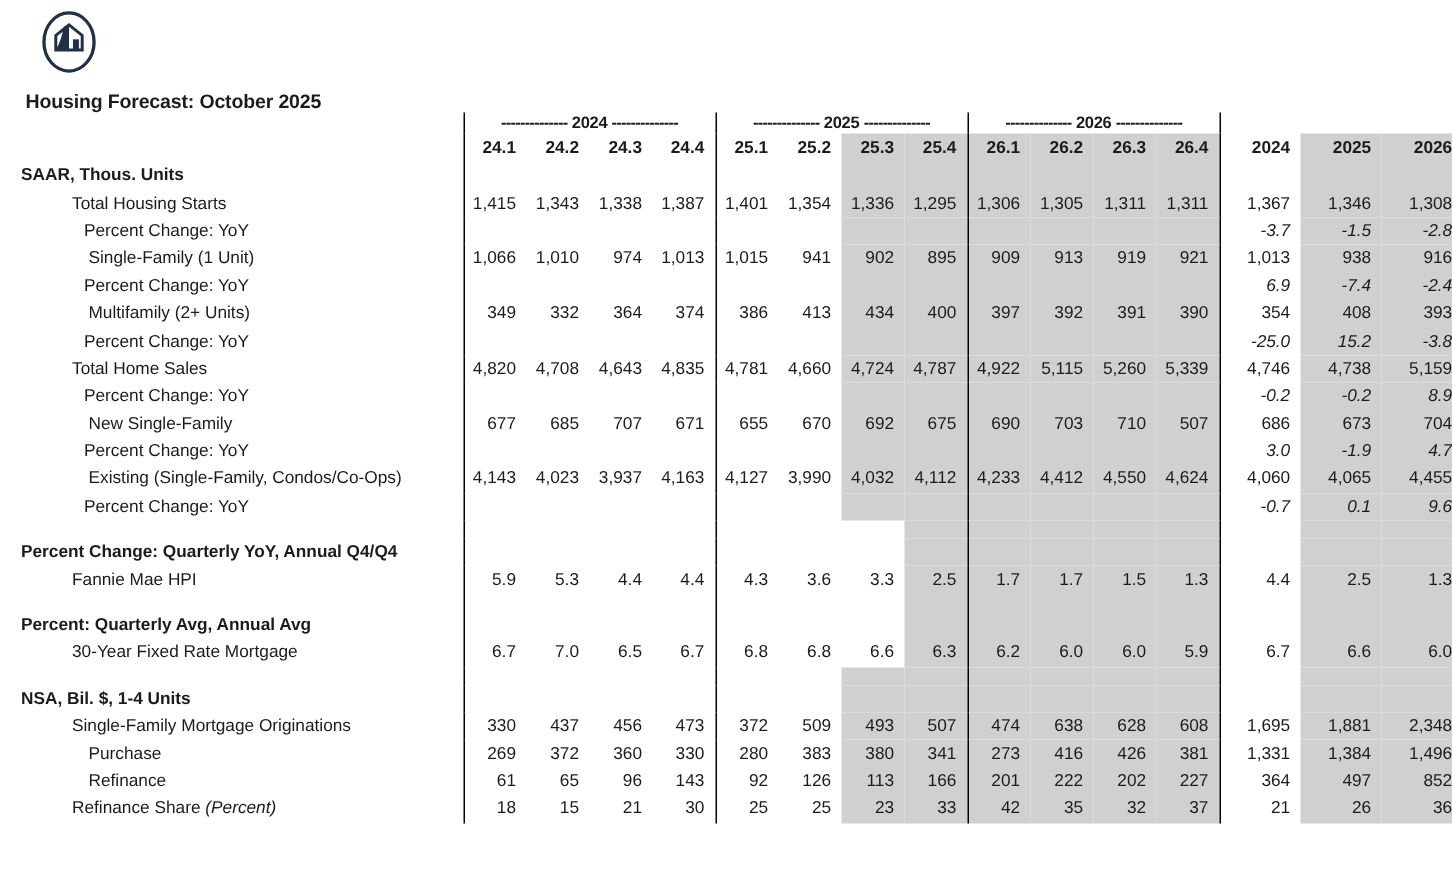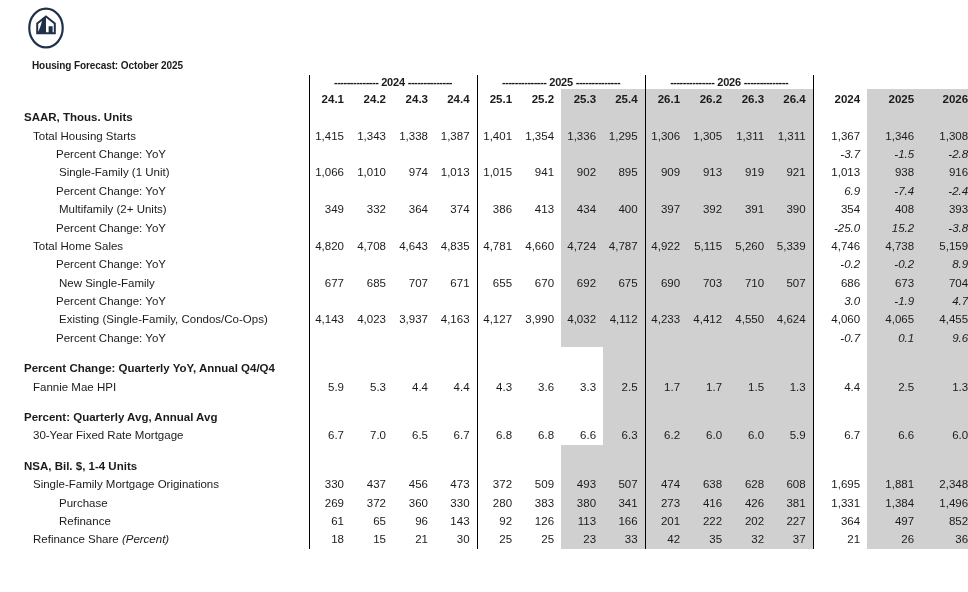--- a/index.html
+++ b/index.html
@@ -36,23 +36,23 @@
     line-height: 1;
   }
   #brand-tm {
     font-size: 10px;
     vertical-align: super;
     font-weight: bold;
     color: #1f3047;
   }
   #subtitle {
     position: absolute;
-    left: 32px;
+    left: 17px;
     top: 60px;
-    font-size: 10px;
+    font-size: 13px;
     font-weight: bold;
     letter-spacing: -0.1px;
   }
 
   
   #grid {
     position: absolute;
     left: 0;
     top: 75px;
     width: 768px;
@@ -78,22 +78,22 @@
   td.num {
     text-align: right;
     padding-right: 7px;
     white-space: nowrap;
     font-size: 11.5px;
   }
   td.num.pct { font-style: italic; }
   td.lbl { white-space: nowrap; }
 
   
-  .lvl0 { padding-left: 24px; font-weight: bold; }
-  .lvl1 { padding-left: 33px; }
+  .lvl0 { padding-left: 14px; font-weight: bold; }
+  .lvl1 { padding-left: 48px; }
   .lvl2 { padding-left: 59px; }
   .lvl3 { padding-left: 56px; }
 
   
   .shade { background: #d0d0d0; }
 
   
   .vrule-l { border-left: 1.4px solid #000; }
 
   

